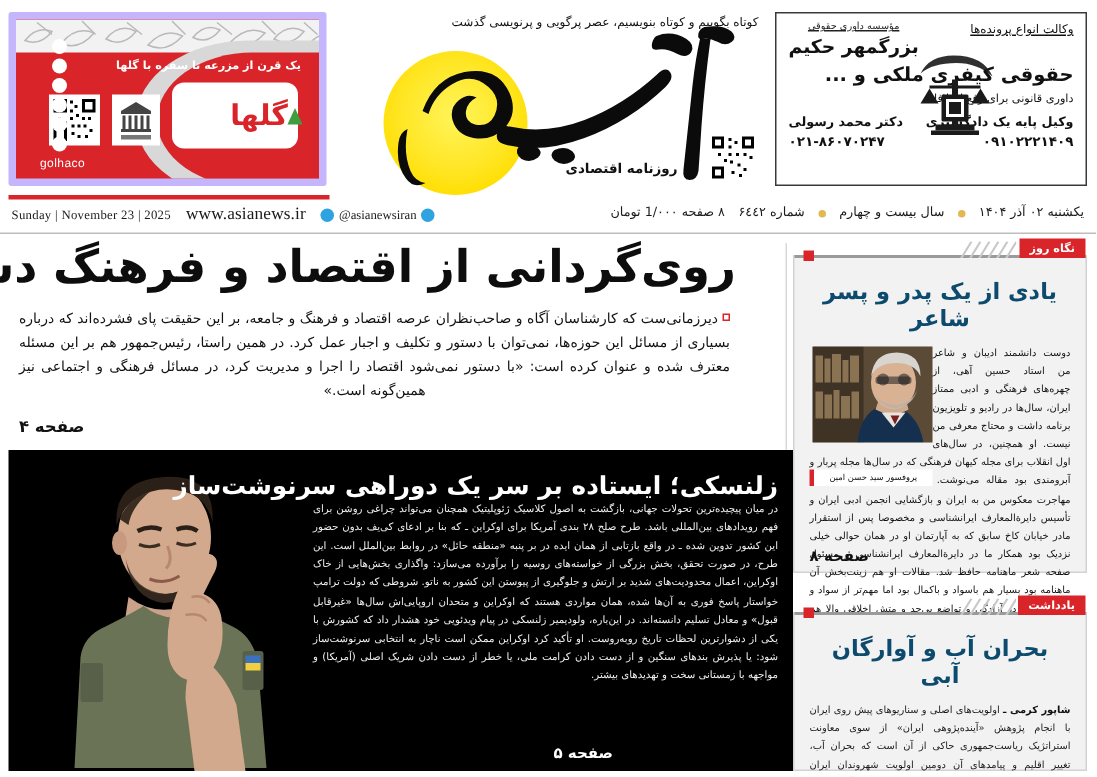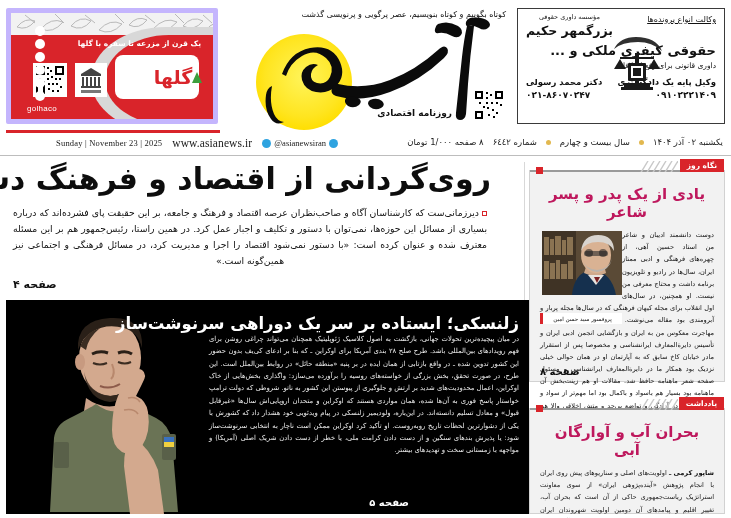--- a/index.html
+++ b/index.html
@@ -137,20 +137,21 @@
     border: 1px solid #3a3a3a;
     direction: rtl;
     padding: 5px 8px 4px 8px;
   }
   .ad-legal .al-top {
     display: flex; justify-content: space-between; align-items: flex-start;
   }
   .ad-legal .al-tiny {
     font-size: 6.5px; color: #222; 
     line-height: 1.2;
+    text-decoration: underline;
   }
   .ad-legal .al-brand {
     font-size: 12.5px; font-weight: bold; color: #111;
     margin-top: 1px; letter-spacing: -.3px;
   }
   .ad-legal .al-line1 {
     font-size: 8px; color: #111; text-align: center; margin-top: 1px; text-decoration: underline;
   }
   .ad-legal .al-main {
     font-size: 13px; font-weight: bold; color: #111;
@@ -182,21 +183,21 @@
     width: 731px; height: 22px;
     border-bottom: 1px solid #bdbdbd;
     display: flex; align-items: center;
   }
   .infobar-left {
     position: absolute; left: 8px; top: 3px;
     display: flex; align-items: center; gap: 10px;
     direction: ltr;
     font-family: "Liberation Serif", serif;
   }
-  .ib-date { font-size: 8.5px; color: #1a1a1a; letter-spacing: .2px; margin-left: 48px; }
+  .ib-date { font-size: 8.5px; color: #1a1a1a; letter-spacing: .2px; }
   .ib-url { font-size: 11.5px; color: #1a1a1a; letter-spacing: .1px; }
   .ib-social { display: flex; align-items: center; gap: 3px; }
   .ib-icon {
     width: 9px; height: 9px; border-radius: 50%;
     background: #2ea3e0; display: inline-block;
     position: relative;
   }
   .ib-handle { font-size: 8.5px; color: #1a1a1a; }
 
   .infobar-right {
@@ -297,21 +298,21 @@
     position: absolute; right: 0; left: 0; top: -1px;
     height: 2px; background: #9a9a9a;
   }
   .card-sq {
     position: absolute; left: 6px; top: -4px;
     width: 7px; height: 7px; background: #d9242a;
     z-index: 5;
   }
   .card-title {
     direction: rtl; text-align: center;
-    font-size: 15px; font-weight: bold; color: #be185d;
+    font-size: 15px; font-weight: bold; color: #0c4a6e;
     padding: 14px 10px 0 10px;
     letter-spacing: -.3px;
   }
   .card-body {
     direction: rtl; text-align: justify;
     font-size: 6.6px; line-height: 1.85; color: #1a1a1a;
     padding: 8px 10px 0 10px;
   }
   .card-byline { font-weight: bold; color: #111; }
   .card-photo {

